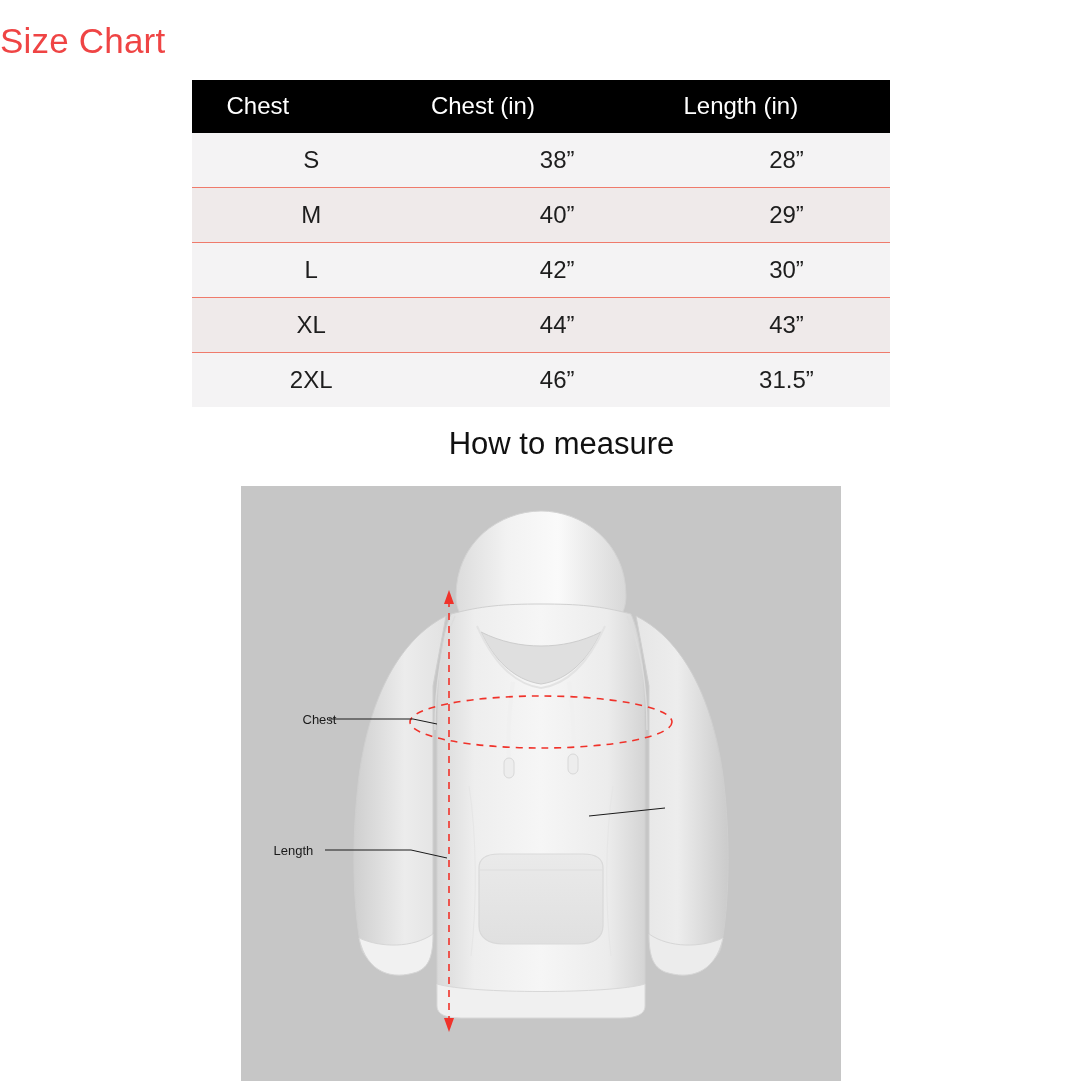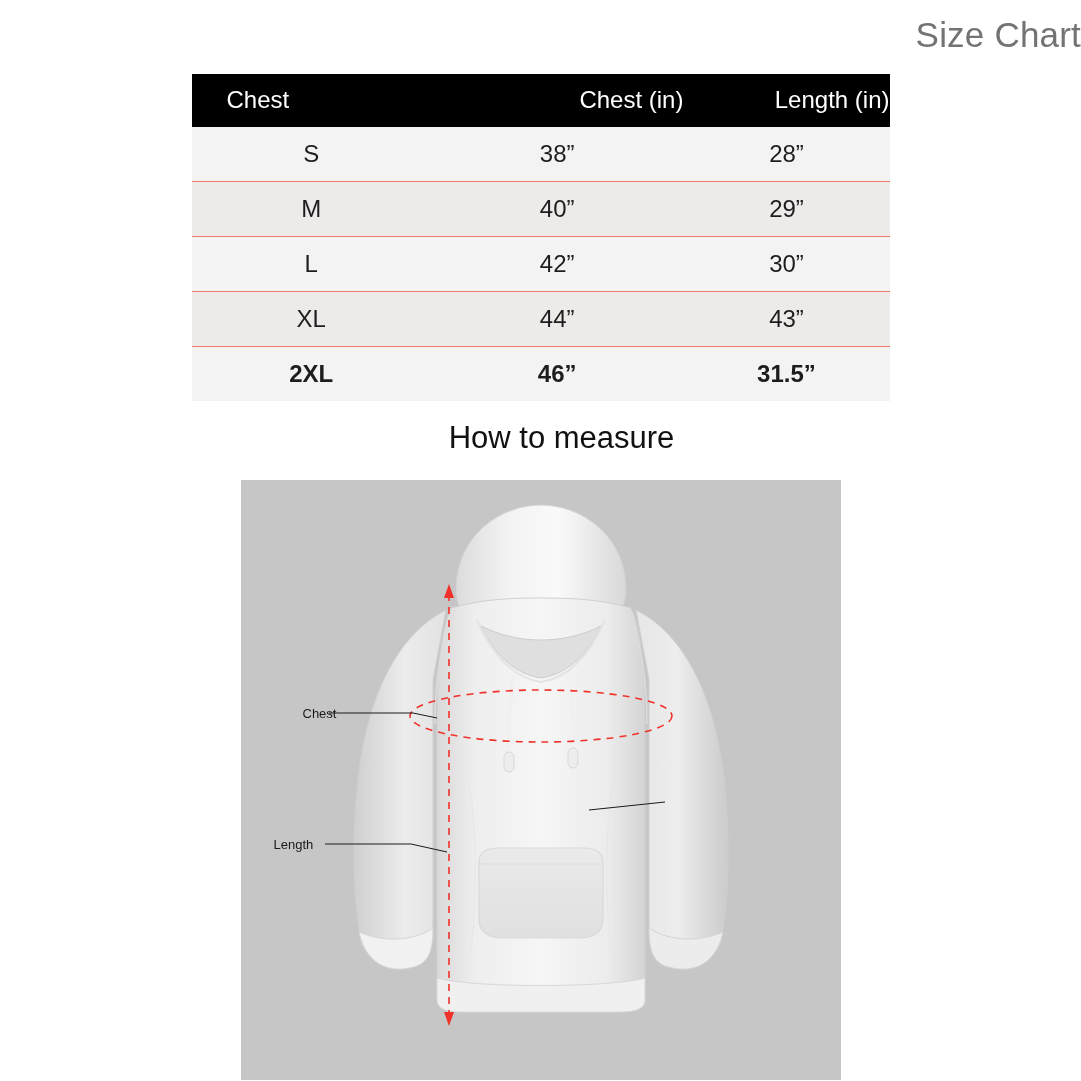--- a/index.html
+++ b/index.html
@@ -17,46 +17,46 @@
   }
 
   .page {
     width: 1081px;
     height: 1081px;
     position: relative;
   }
 
   
   .chart-title {
-    text-align: right;
+    text-align: left;
     font-size: 35px;
     font-weight: 400;
     letter-spacing: 0.2px;
-    color: #737373;
-    padding-top: 16px;
+    color: #ef4444;
+    padding-top: 22px;
     line-height: 1.1;
   }
 
   
   .table-wrap {
     width: 698px;
     margin: 19px auto 0 auto;
   }
   table.size-table {
     width: 100%;
     border-collapse: collapse;
     table-layout: fixed;
   }
   table.size-table thead th {
     background: #000000;
     color: #ffffff;
     font-size: 24px;
     font-weight: 400;
     padding: 12px 0 13px 0;
-    text-align: right;
+    text-align: left;
   }
   table.size-table thead th.col-size {
     width: 31%;
     text-align: left;
     padding-left: 35px;
   }
   table.size-table thead th.col-chest {
     width: 38%;
   }
   table.size-table thead th.col-length {
@@ -65,21 +65,20 @@
   table.size-table tbody td {
     font-size: 24px;
     font-weight: 400;
     color: #1d1d1d;
     text-align: center;
     padding: 13px 0 13px 0;
     border-bottom: 1px solid #ef7a6b;
   }
   table.size-table tbody tr:last-child td {
     border-bottom: none;
-    font-weight: bold;
   }
   table.size-table tbody tr:nth-child(odd) td {
     background: #f4f3f4;
   }
   table.size-table tbody tr:nth-child(even) td {
     background: #efeaea;
   }
   table.size-table tbody td.c-size {
     text-align: center;
     padding-left: 0;

